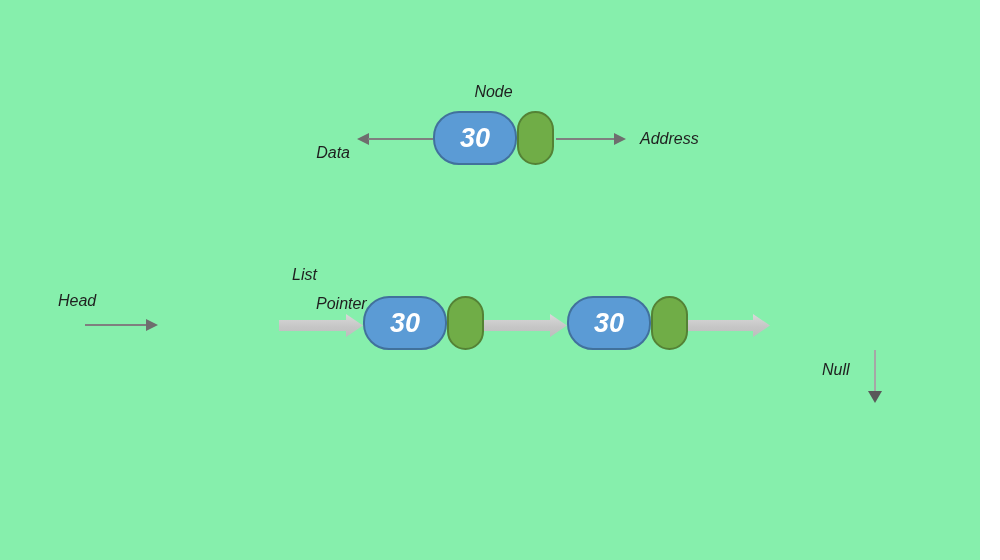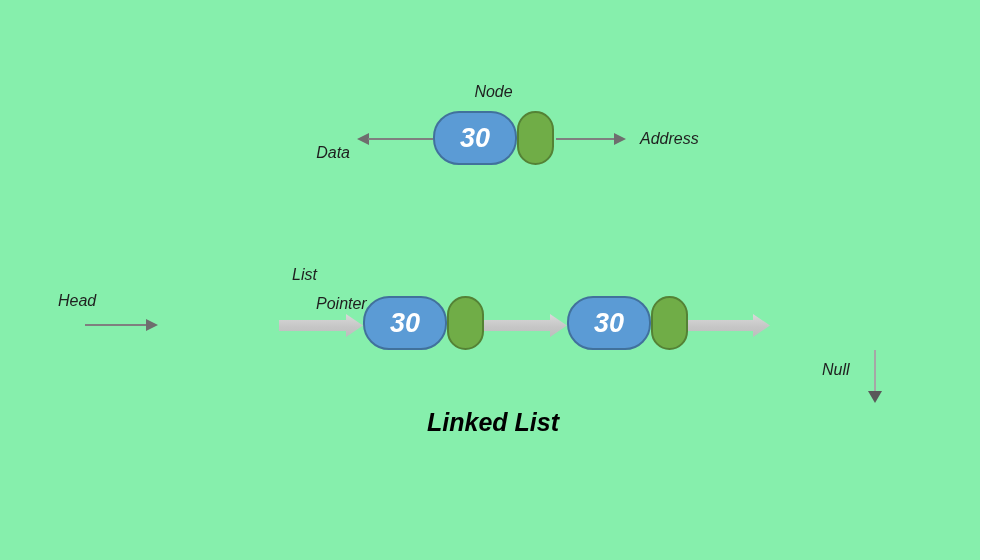--- a/index.html
+++ b/index.html
@@ -146,15 +146,14 @@
     <div class="cell cell-ptr"></div>
   </div>
 
   <div class="block-arrow" style="left:688px; top:314px; width:82px;"></div>
 
 
   <div class="lbl" style="left:822px; top:360px;">Null</div>
   <div class="vline" style="left:874px; top:350px; height:42px;"></div>
   <div class="tri tri-down" style="left:868px; top:391px;"></div>
 
-  <div class="title" style="left:427px; top:408px;">Linked List</div>
 
 </div>
 
 </body></html>

